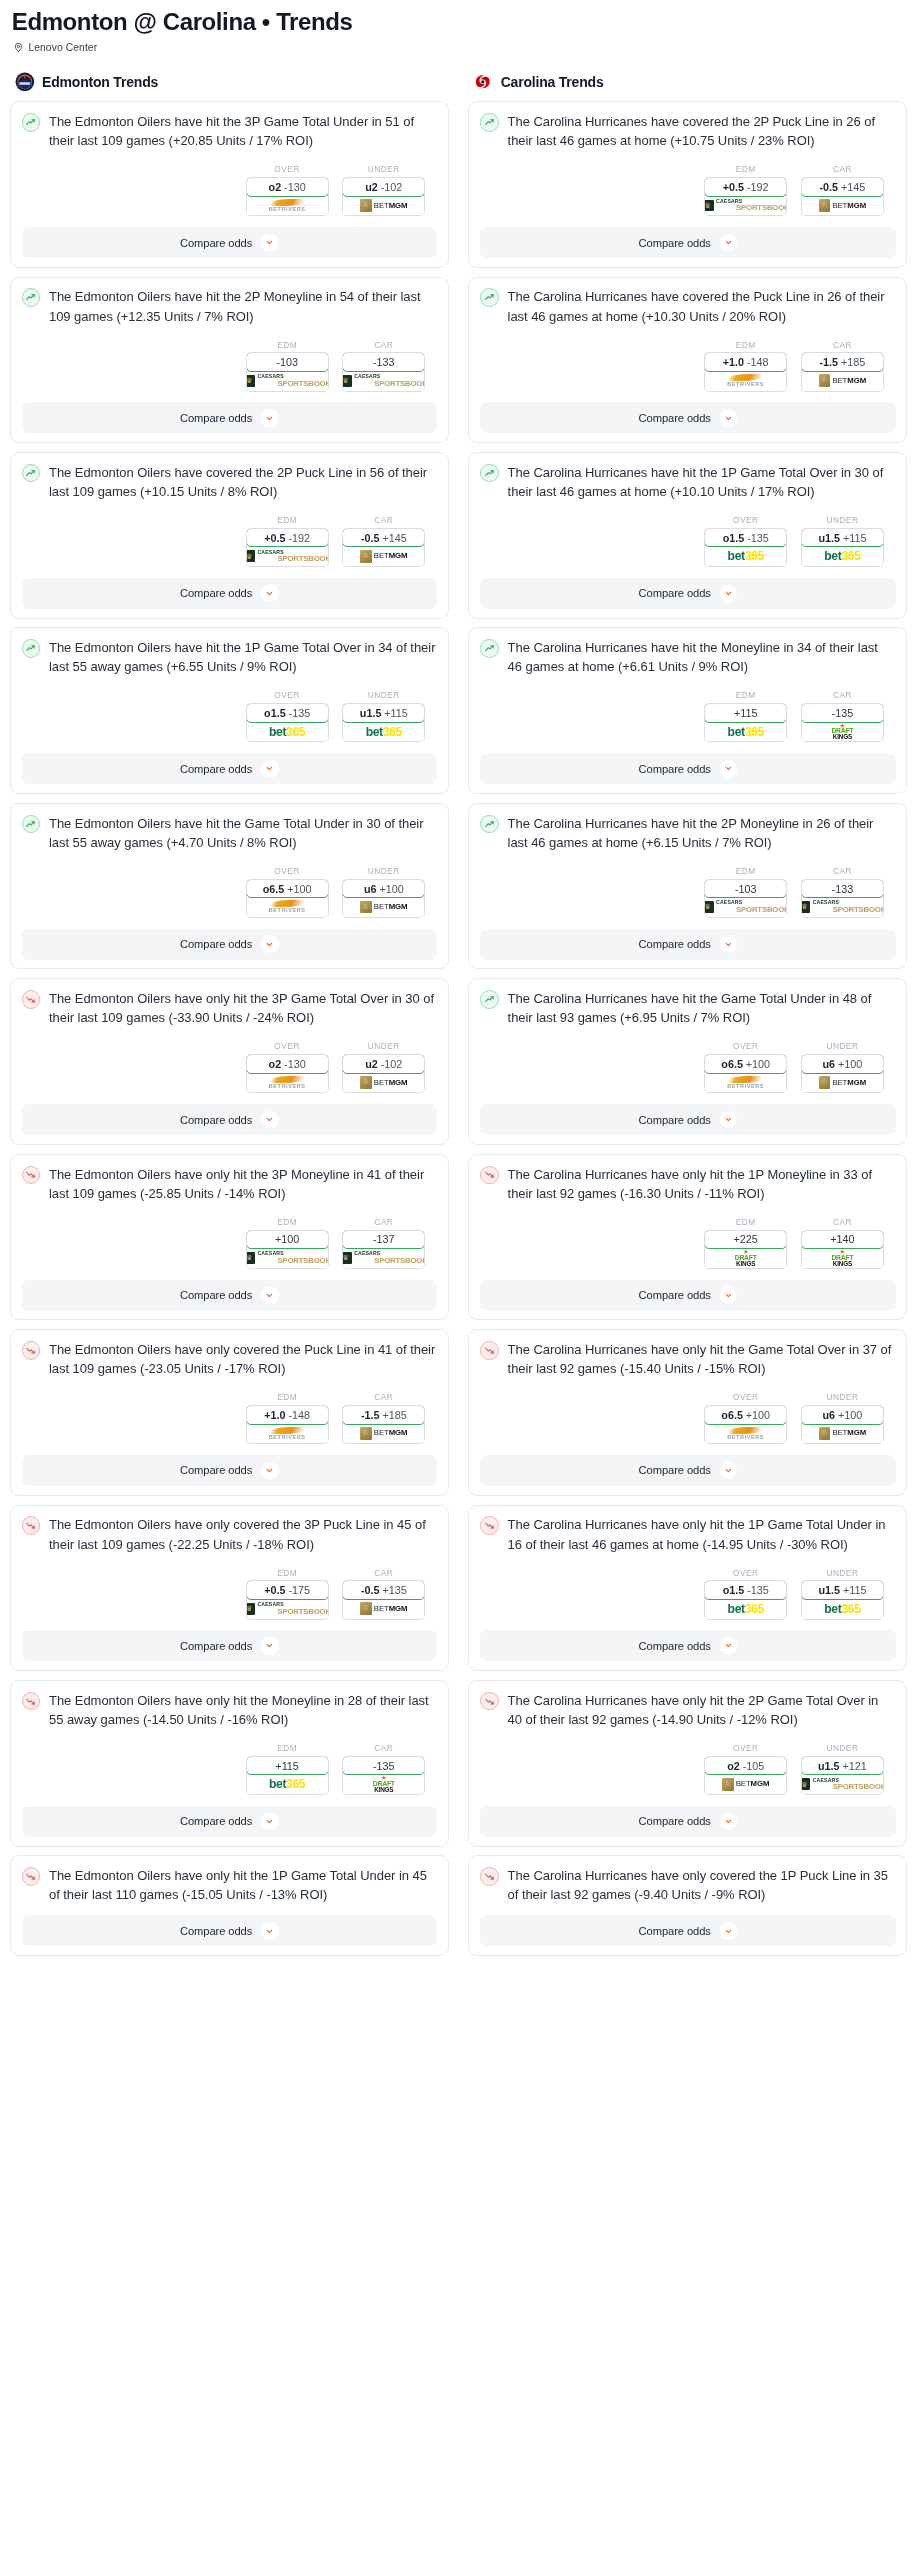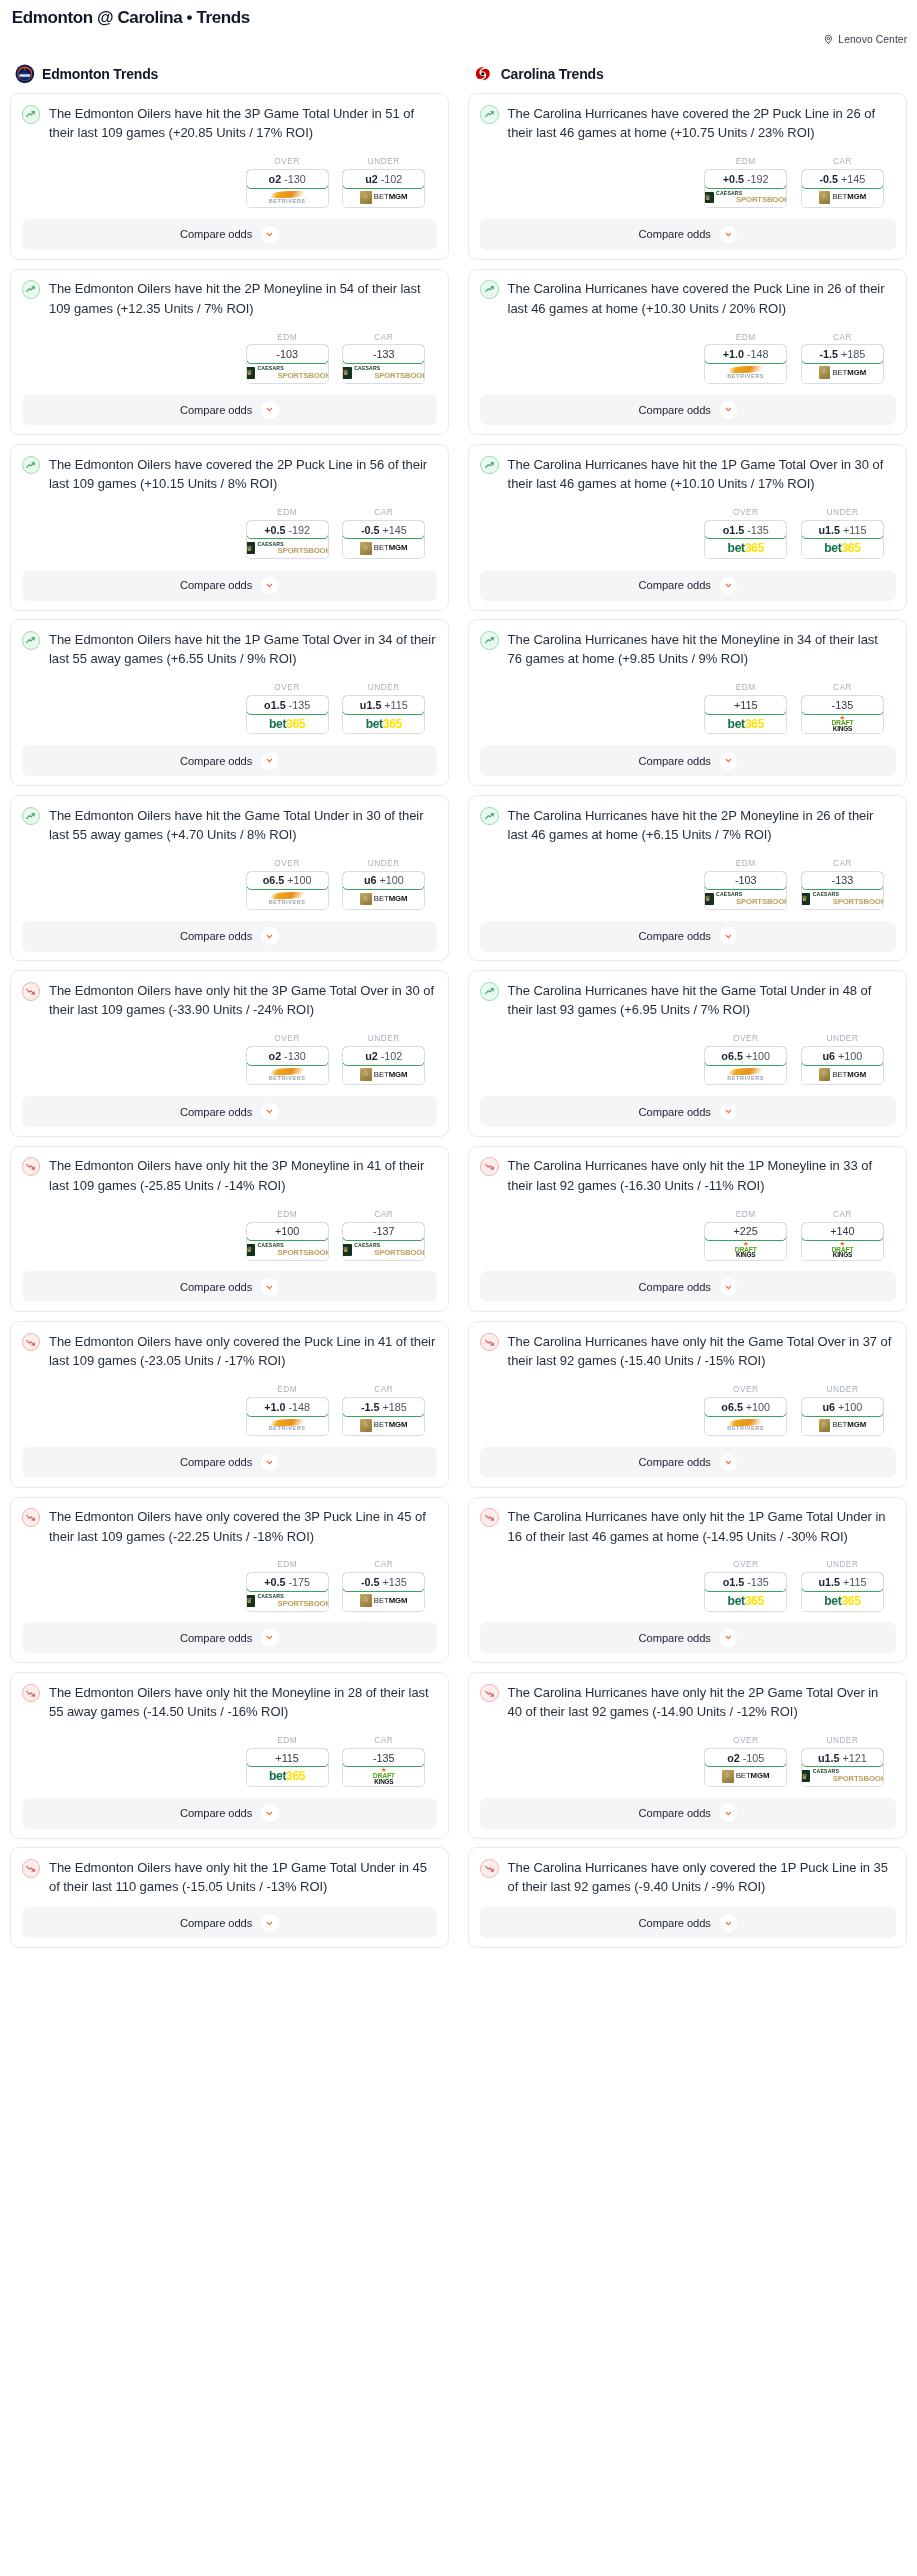--- a/index.html
+++ b/index.html
@@ -7,33 +7,32 @@
     width: 917px;
     background: #ffffff;
     font-family: "Liberation Sans", sans-serif;
     color: #1b2430;
     -webkit-font-smoothing: antialiased;
   }
   .page { width: 917px; padding: 5.9px 9.8px 0 9.8px; }
 
   
   .page-title {
-    font-size: 17px;
+    font-size: 24px;
     font-weight: 700;
     letter-spacing: -0.4px;
     color: #111827;
     line-height: 1.15;
     margin: 2px 0 0 2px;
   }
   .venue-row {
     display: flex;
     align-items: center;
     gap: 4.9px;
     margin: 6.8px 0 0 2.9px;
-    justify-content: flex-end;
   }
   .venue-row .venue-text {
     font-size: 10.3px;
     color: #374151;
     letter-spacing: 0.1px;
   }
   .pin-icon { width: 10.8px; height: 10.8px; display: block; color: #374151; flex: none; }
 
   
   .columns {
@@ -947,21 +946,21 @@
           </div>
         </div>
         <div class="trend-card">
           <div class="trend-top">
             <span class="trend-badge up">
               <svg viewBox="0 0 20 20" fill="none" stroke="#2f9e57" stroke-width="1.9" stroke-linecap="round" stroke-linejoin="round">
                 <path d="M3 14 L8 8.5 L11 11 L17 5"></path>
                 <polyline points="12.6,5 17,5 17,9.4"></polyline>
               </svg>
             </span>
-            <span class="trend-text">The Carolina Hurricanes have hit the Moneyline in 34 of their last 76 games at home (+9.85 Units / 9% ROI)</span>
+            <span class="trend-text">The Carolina Hurricanes have hit the Moneyline in 34 of their last 46 games at home (+6.61 Units / 9% ROI)</span>
           </div>
           <div class="odds-area">
             <div class="odds-col">
               <div class="odds-label">EDM</div>
               <div class="odds-box">
                 <div class="odds-value single">
                   <span class="price">+115</span>
                 </div>
                 <div class="book-cell">
                   <span class="bk bk-bet365">

